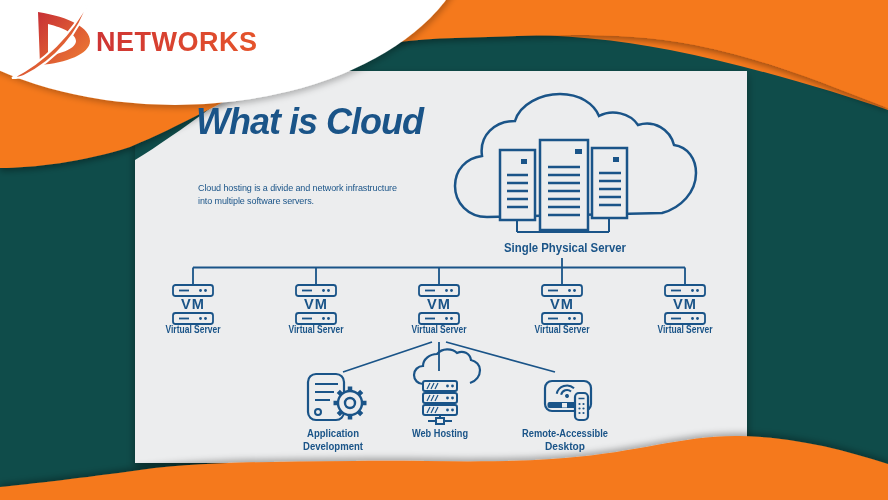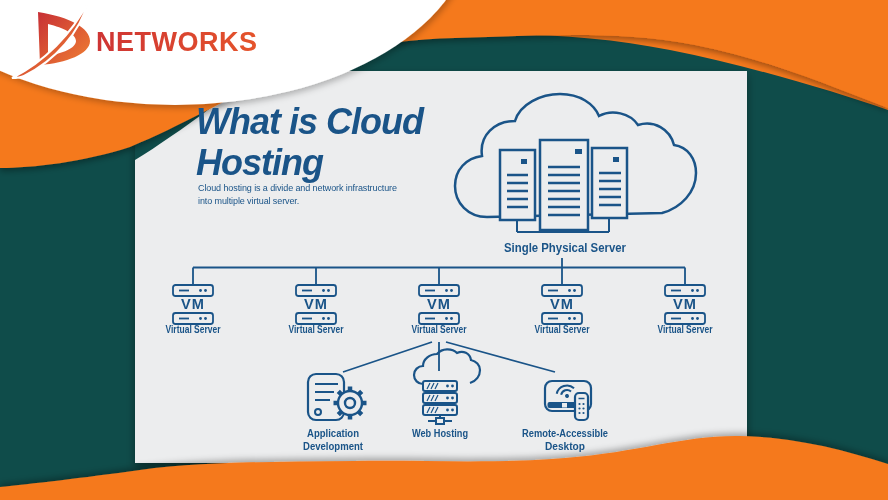--- a/index.html
+++ b/index.html
@@ -81,26 +81,25 @@
       <path fill="url(#lgD)" fill-rule="evenodd" d="M38,12 C70,17 90,28 90,41 C90,54 66,63 40,65 L38,12 Z M48,24 C64,28 76,34 76,41 C76,48 62,54 48,55 L48,24 Z"></path>
       <path fill="url(#lgD)" stroke="#FFFFFF" stroke-width="2" d="M12,78 C44,62 72,34 88,2 C80,32 56,60 24,76 C20,78 16,78 12,78 Z"></path>
       <text class="logo-text" x="96" y="51" fill="url(#lgT)">NETWORKS</text>
     </g>
   </svg>
 
   <div class="card-content">
 
     <div class="card-title">
       <div>What is Cloud</div>
-      <div>Hosting</div>
     </div>
 
     <div class="card-desc">
       <div>Cloud hosting is a divide and network infrastructure</div>
-      <div>into multiple virtual server.</div>
+      <div>into multiple software servers.</div>
     </div>
 
     <svg class="diagram" width="612" height="392" viewBox="0 0 612 392">
 
       <g>
         <path class="ln boxfill" stroke-width="2.5" d="M 352,146 C 333,146 320,132 320,115 C 320,99 331,87 347,85 C 344,64 360,50 380,50 C 385,33 406,23 425,23 C 445,23 459,33 464,45 C 477,38 495,42 503,54 C 519,49 535,58 539,74 C 553,76 561,88 561,102 C 561,121 546,137 527,142 L 352,146 Z"></path>
 
         <g>
           <rect class="ln boxfill" stroke-width="2.5" x="365" y="79" width="35" height="70"></rect>
           <rect class="fillb" x="386" y="88" width="6" height="5"></rect>

